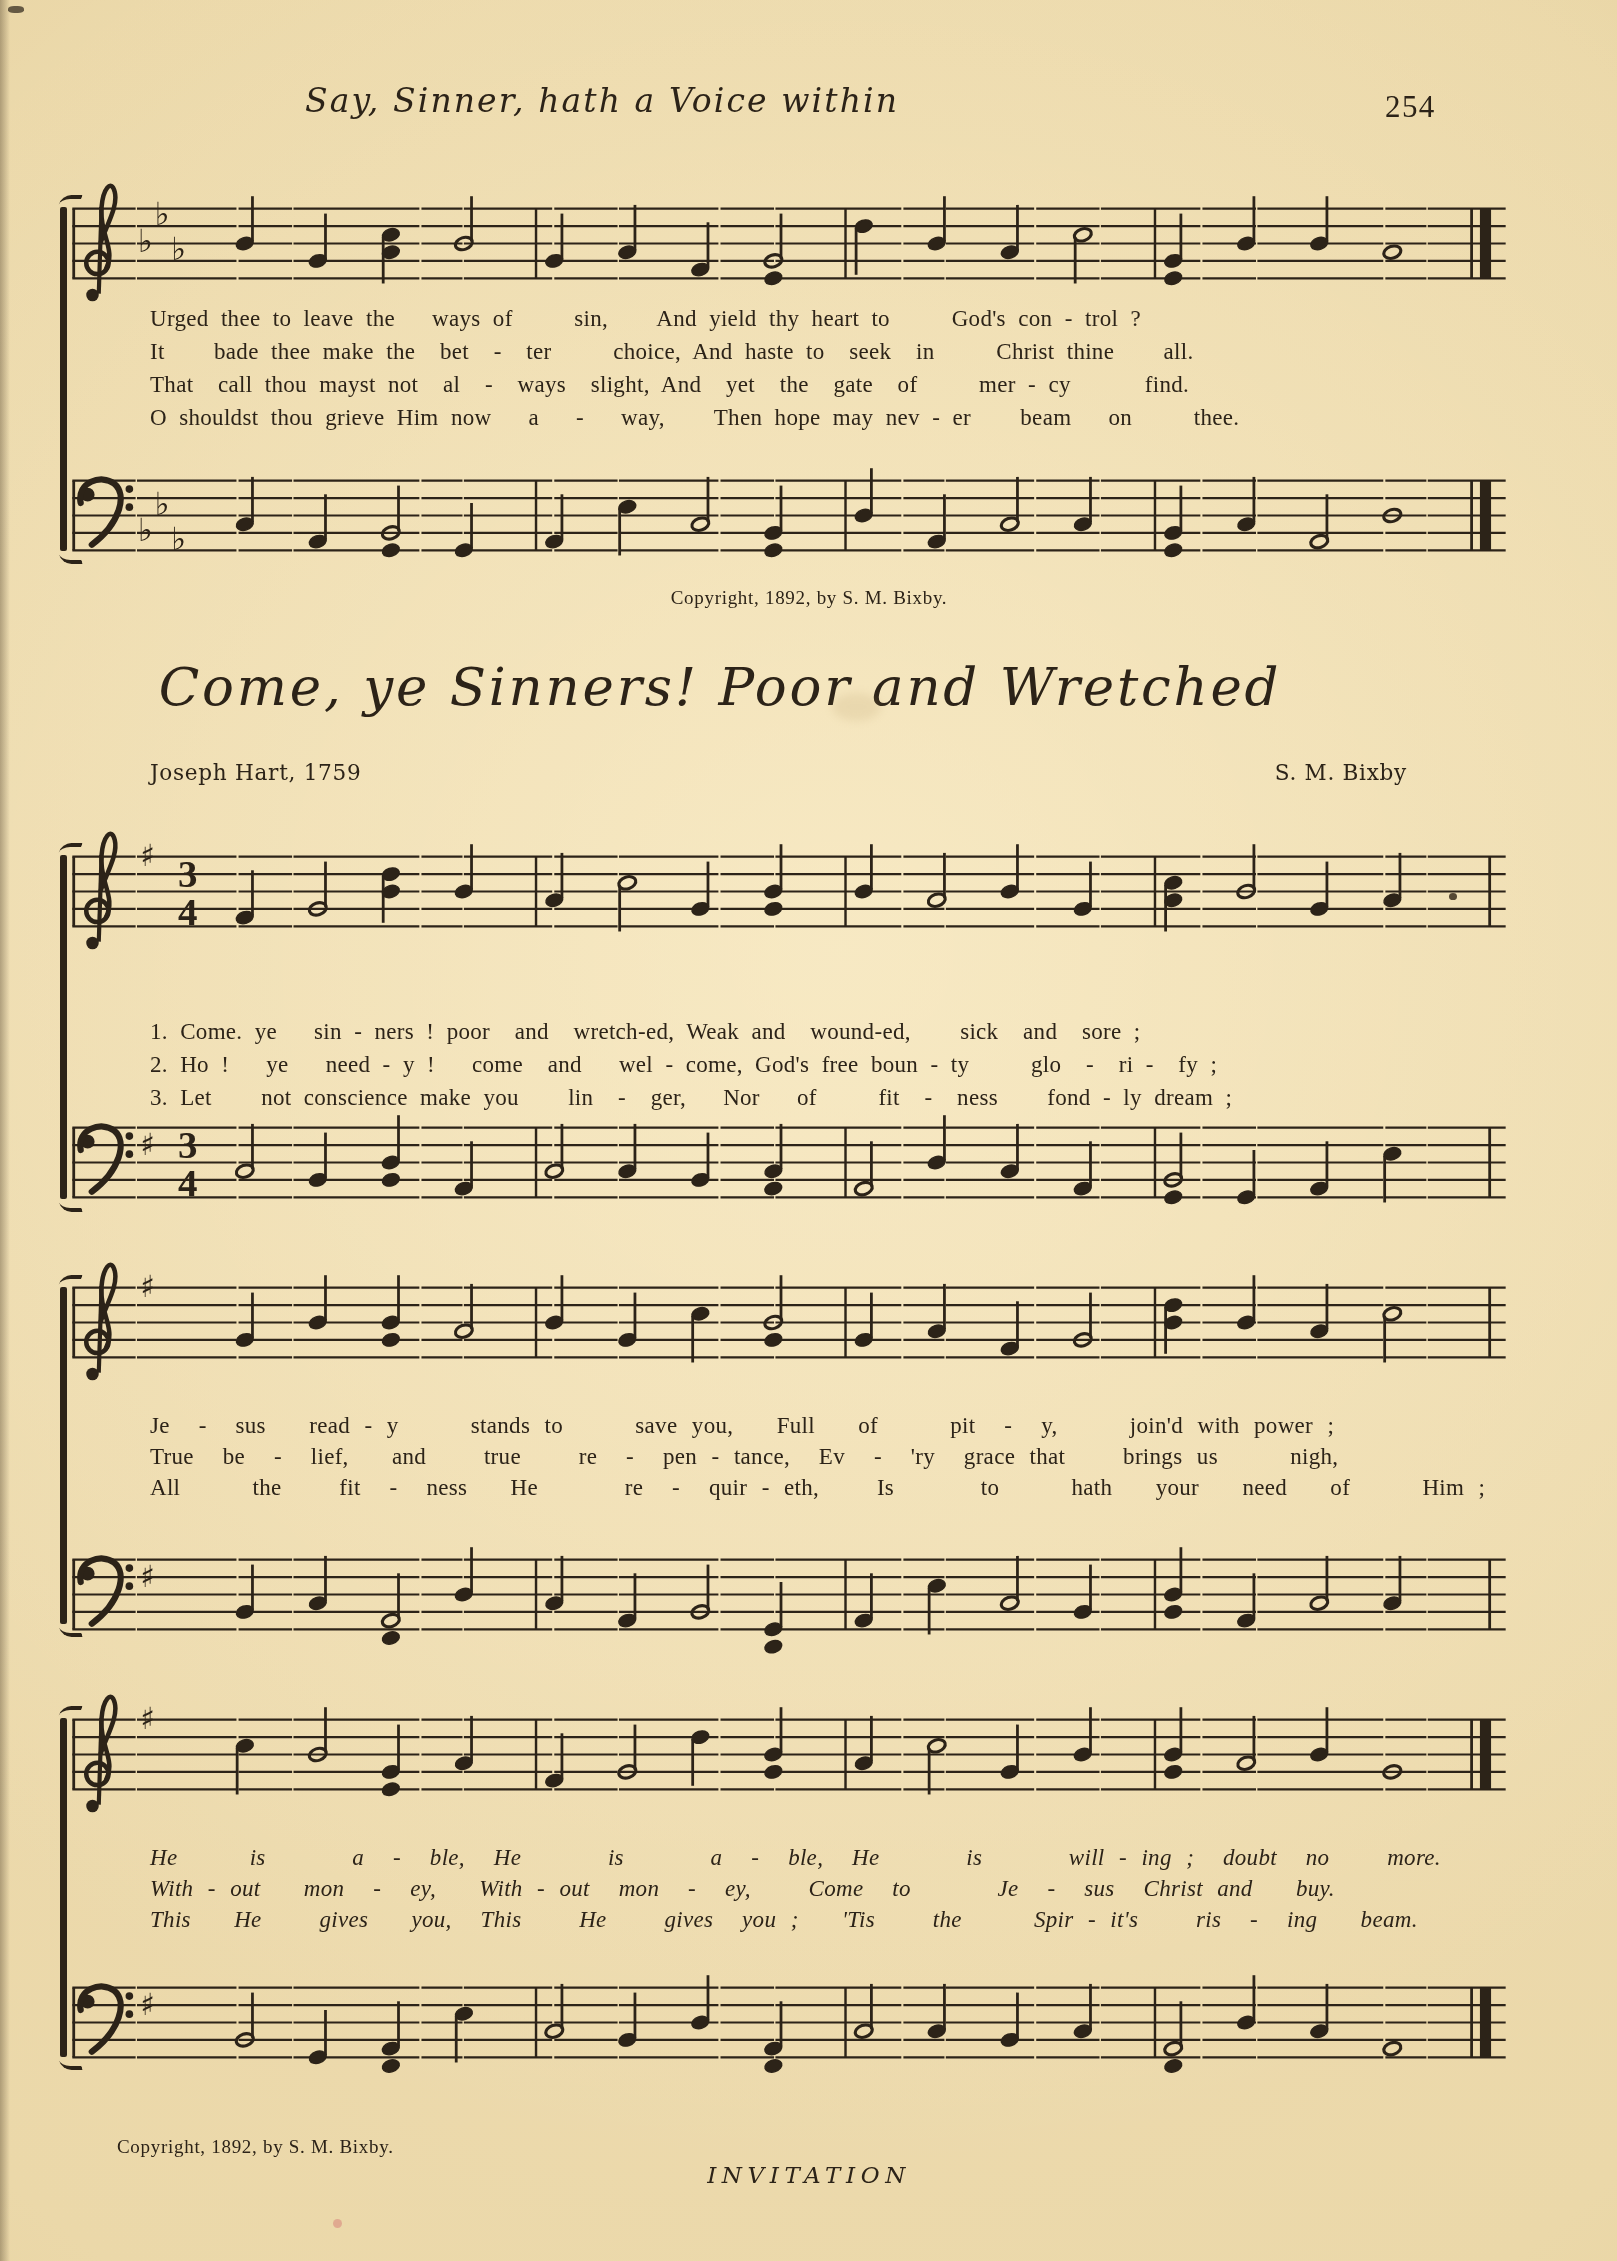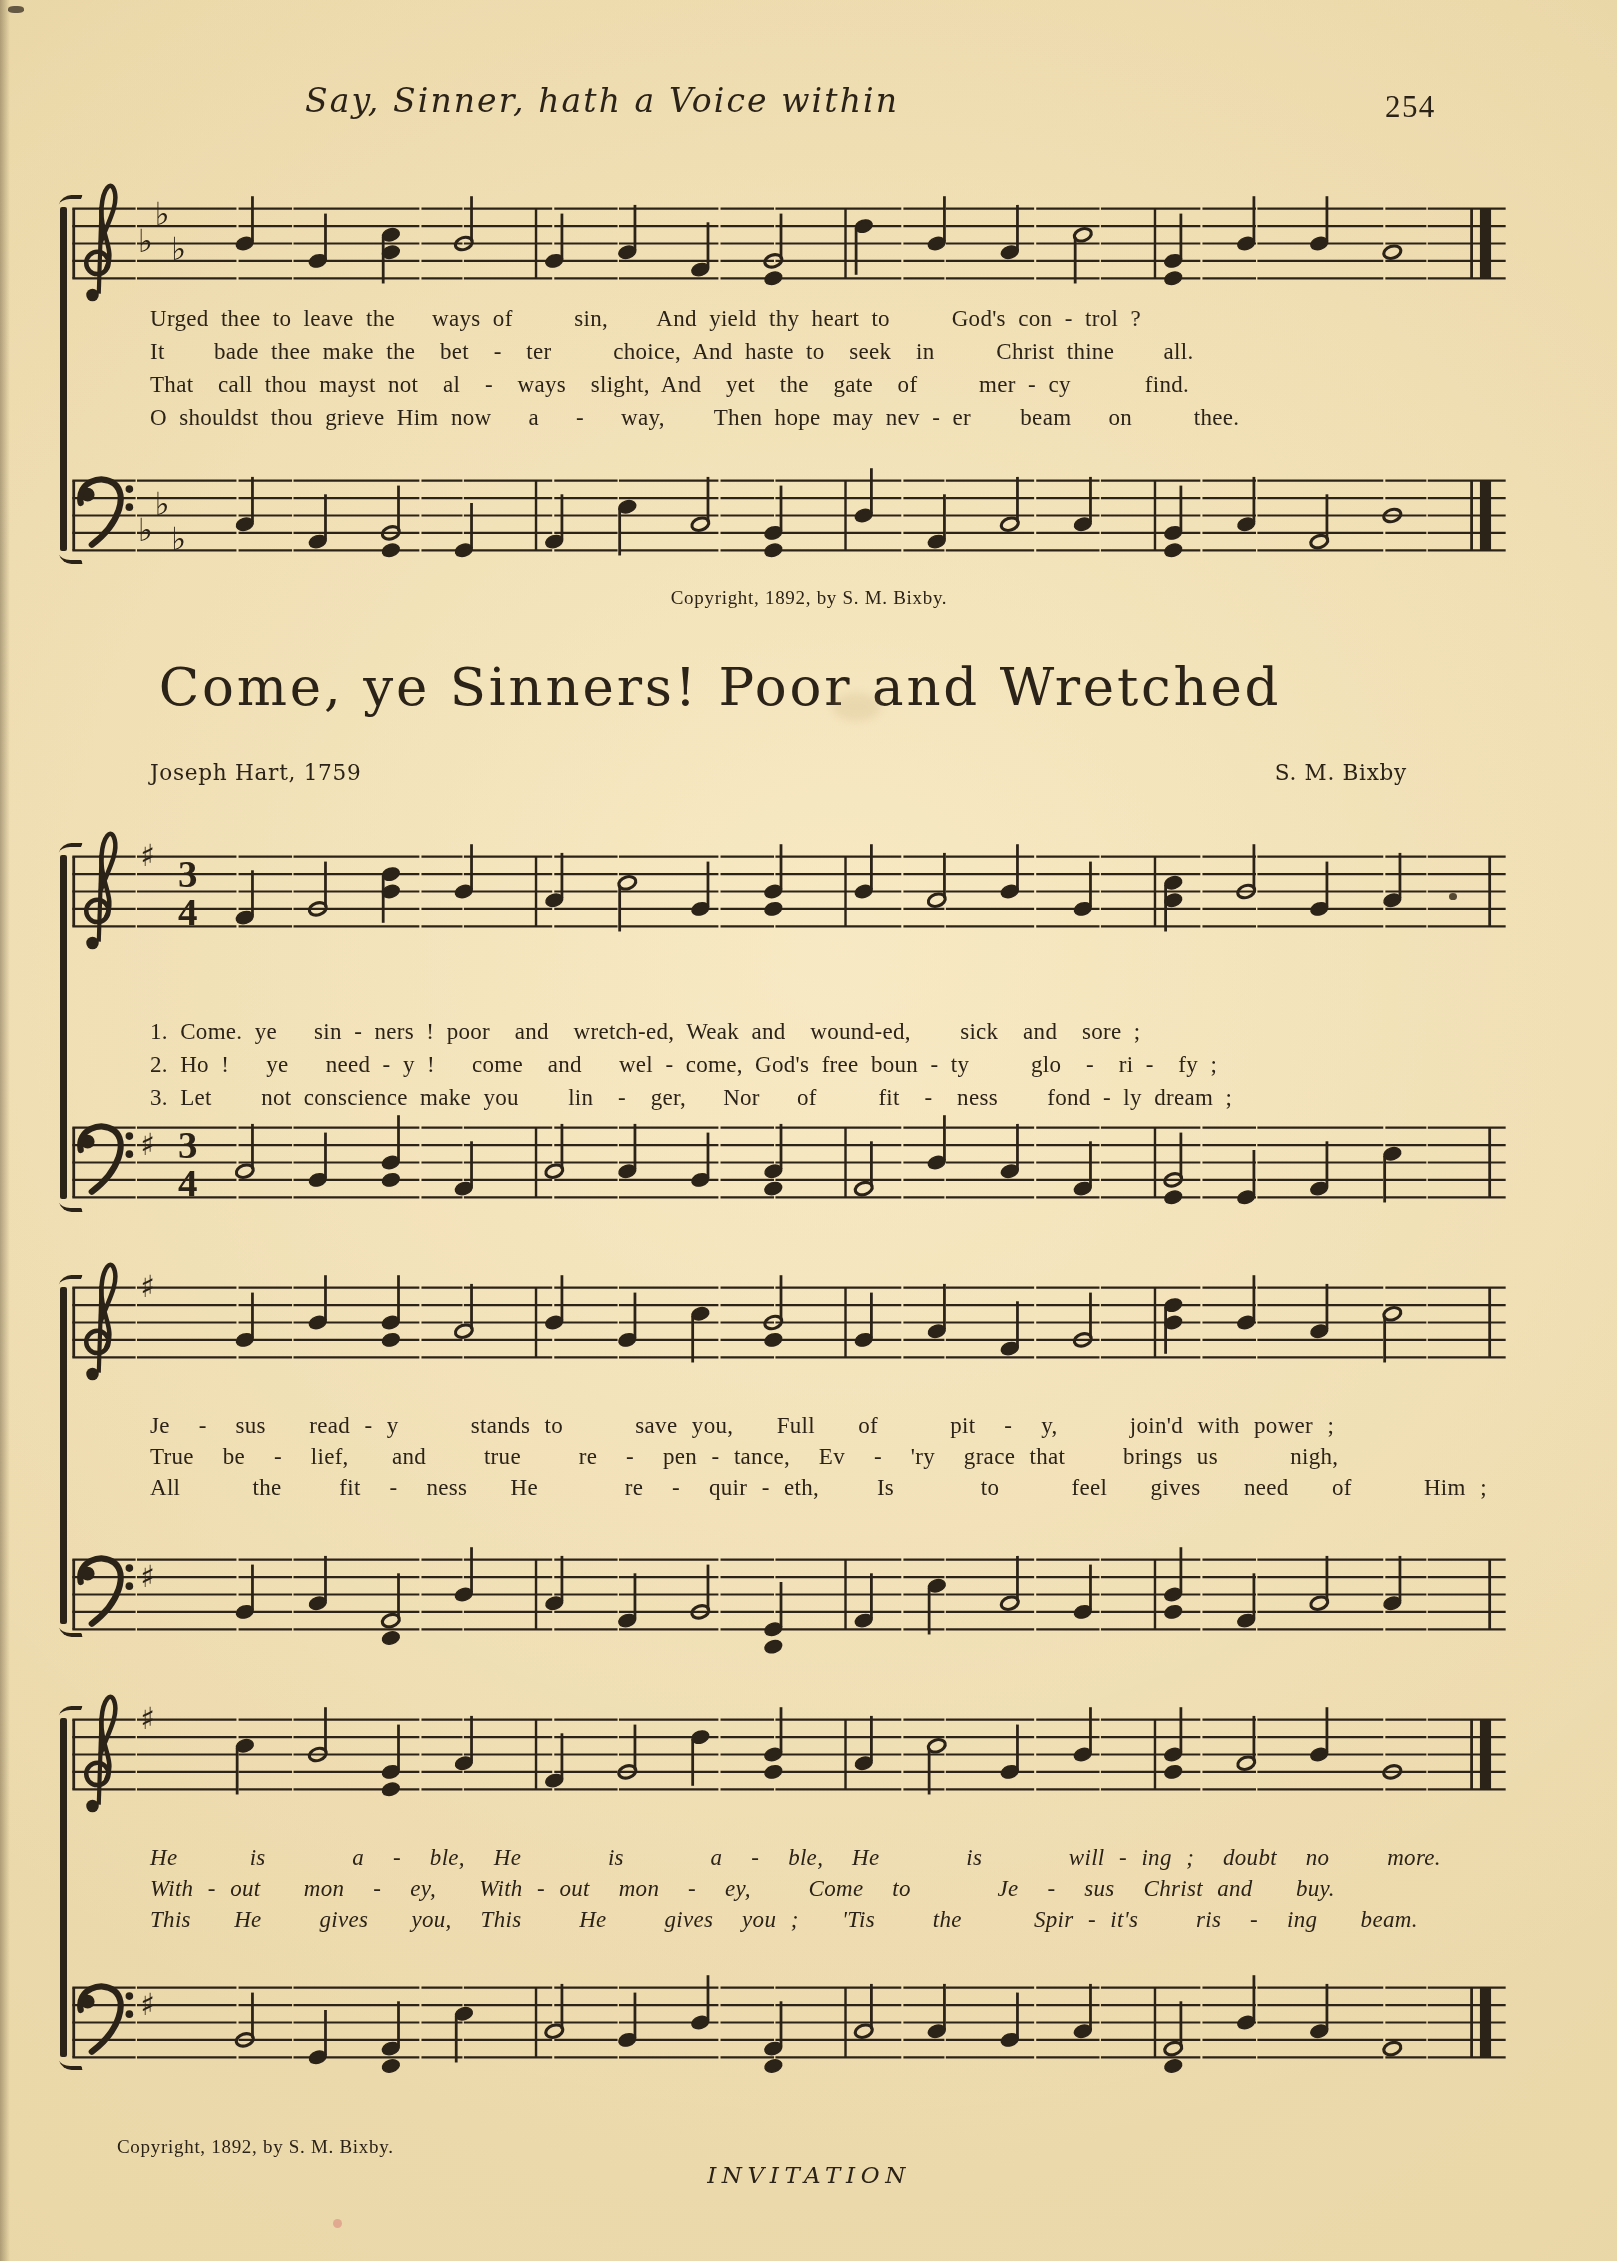--- a/index.html
+++ b/index.html
@@ -43,21 +43,21 @@
   .lyrics{left:150px;width:1365px;}
   .lyric-line{
     white-space:pre;font-size:23px;line-height:33px;
     word-spacing:6.3px;letter-spacing:0.3px;
   }
   .lyrics-b .lyric-line{line-height:31px;word-spacing:8.4px;}
   .copyright{width:1618px;left:0;text-align:center;font-size:19px;letter-spacing:0.7px;}
   .copyright-left{left:117px;font-size:19px;letter-spacing:0.7px;}
   .hymn-title{
     top:656px;left:0;width:1440px;text-align:center;
-    font-size:53px;letter-spacing:2.8px;
+    font-style:italic;font-size:53px;letter-spacing:2.8px;
     font-family:"DejaVu Serif","Liberation Serif",serif;
   }
   .attrib{top:760px;font-size:21.6px;letter-spacing:0.7px;
     font-family:"DejaVu Serif","Liberation Serif",serif;}
   .attrib-left{left:150px;}
   .attrib-right{left:1177px;width:230px;text-align:right;}
   .footer-label{
     top:2162px;left:0;width:1618px;text-align:center;
     font-style:italic;font-size:23px;letter-spacing:5.6px;
     font-family:"DejaVu Serif","Liberation Serif",serif;
@@ -371,21 +371,21 @@
         <ellipse cx="1795" cy="122.5" rx="12.5" ry="8.5" transform="rotate(-18 1795 122.5)" fill="#2c2318" stroke="#2c2318" stroke-width="2"></ellipse>
         <line x1="1806" y1="119.5" x2="1806" y2="54.5" stroke="#2c2318" stroke-width="4"></line>
         <ellipse cx="1900" cy="97.5" rx="12.5" ry="8.5" transform="rotate(-18 1900 97.5)" fill="none" stroke="#2c2318" stroke-width="4.5"></ellipse>
         <line x1="1889" y1="100.5" x2="1889" y2="167.5" stroke="#2c2318" stroke-width="4"></line>
         <rect x="2038" y="60" width="4" height="100" fill="#2c2318"></rect>
       </svg>
     </div>
   <div class="abs lyrics lyrics-b" style="top:1410px;">
       <div class="lyric-line">Je  -  sus   read - y     stands to     save you,   Full   of     pit  -  y,     join'd with power ;</div>
       <div class="lyric-line">True  be  -  lief,   and    true    re  -  pen - tance,  Ev  -  'ry  grace that    brings us     nigh,</div>
-      <div class="lyric-line">All     the    fit  -  ness   He      re  -  quir - eth,    Is      to     feel   gives   need   of     Him ;</div>
+      <div class="lyric-line">All     the    fit  -  ness   He      re  -  quir - eth,    Is      to     hath   your   need   of     Him ;</div>
     </div>
   <div class="abs staff" style="top:1518px;">
       <svg viewBox="0 0 2065 220">
         <path d="M2 60 H2063" stroke="#2c2318" stroke-width="3.2" fill="none" stroke-dasharray="91 2 143 3 77 2 181 3 59 2 127 3"></path>
         <path d="M2 85 H2063" stroke="#2c2318" stroke-width="3.2" fill="none" stroke-dasharray="91 2 143 3 77 2 181 3 59 2 127 3"></path>
         <path d="M2 110 H2063" stroke="#2c2318" stroke-width="3.2" fill="none" stroke-dasharray="91 2 143 3 77 2 181 3 59 2 127 3"></path>
         <path d="M2 135 H2063" stroke="#2c2318" stroke-width="3.2" fill="none" stroke-dasharray="91 2 143 3 77 2 181 3 59 2 127 3"></path>
         <path d="M2 160 H2063" stroke="#2c2318" stroke-width="3.2" fill="none" stroke-dasharray="91 2 143 3 77 2 181 3 59 2 127 3"></path>
         <rect x="2" y="60" width="4" height="100" fill="#2c2318"></rect>
         <circle cx="24" cy="80" r="10" fill="#2c2318"></circle>

